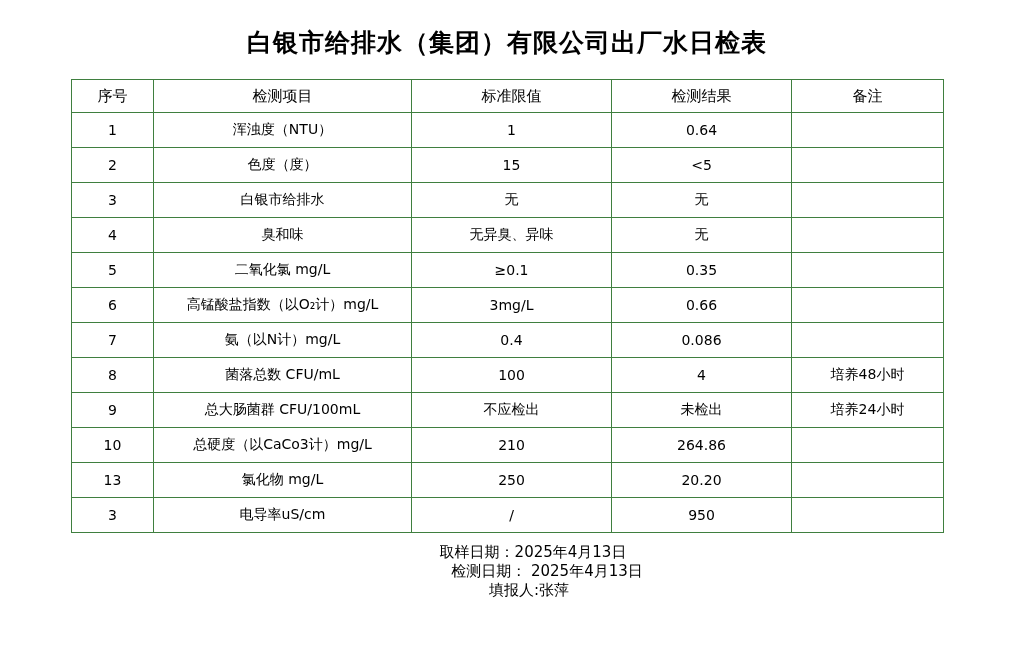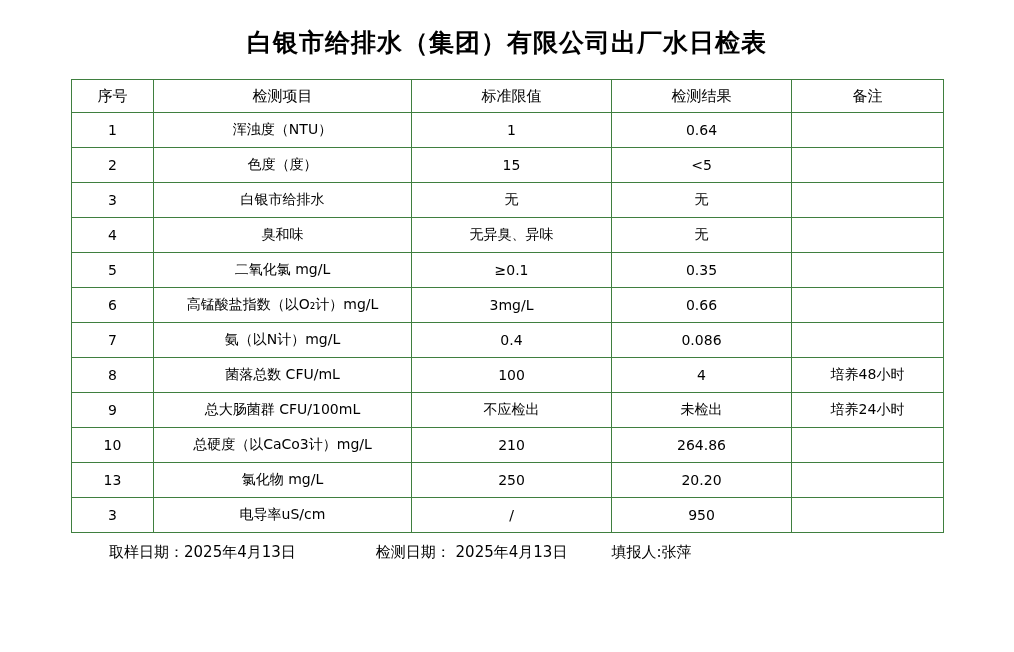--- a/index.html
+++ b/index.html
@@ -62,20 +62,21 @@
     font-family: "DejaVu Sans Mono", monospace;
     font-size: 14px;
   }
   .footer {
     margin: 10px auto 0 auto;
     width: 900px;
     display: flex;
     align-items: center;
     font-size: 15px;
     font-family: "DejaVu Sans", "Liberation Sans", sans-serif;
+    flex-direction: column;
   }
   .footer .f-sample { margin-left: 52px; }
   .footer .f-test   { margin-left: 80px; }
   .footer .f-filler { margin-left: 44px; }
 </style>
 </head>
 <body>
 
 <div class="page">
 

